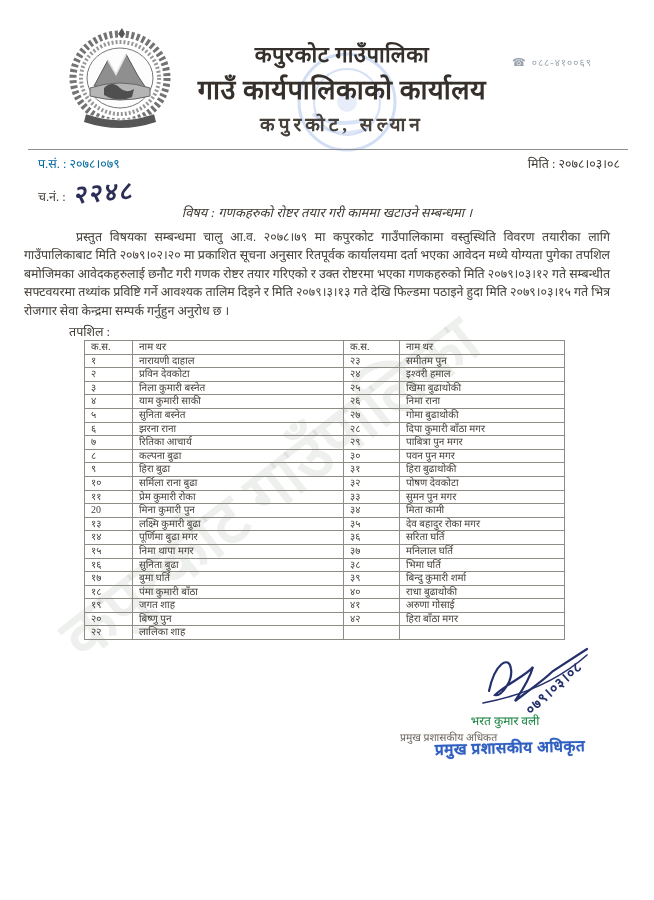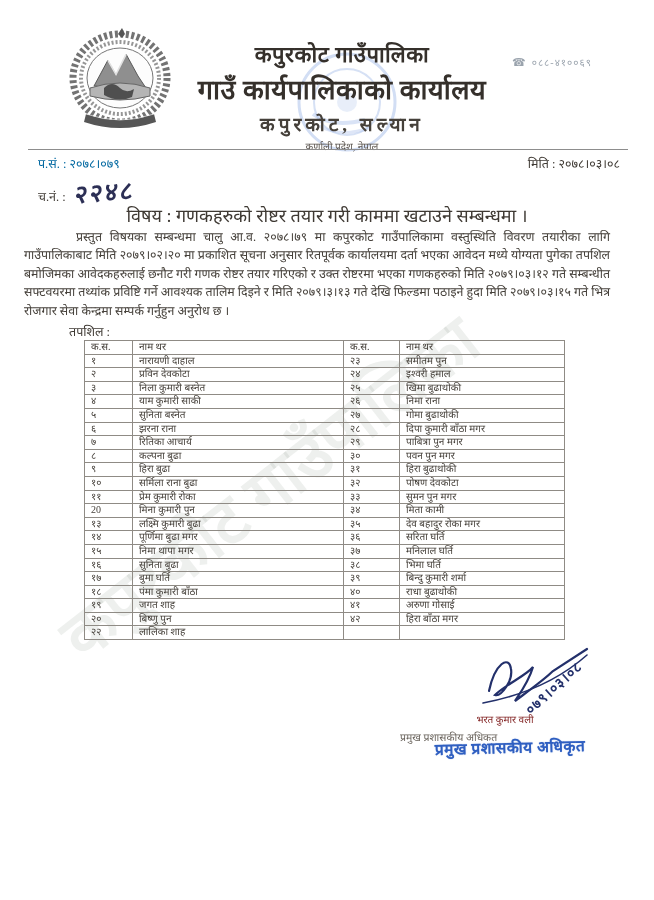--- a/index.html
+++ b/index.html
@@ -21,21 +21,21 @@
   .mast-rule{position:absolute;left:28px;top:149px;width:600px;border-top:1.6px solid #8d8d8d;}
   
   .meta-left{position:absolute;left:38px;top:155px;font-size:12.5px;color:#0369a1;}
   .meta-right{position:absolute;right:34px;top:155px;font-size:12.5px;color:#3e3933;}
   .chalani{position:absolute;left:38px;top:174px;font-size:12.5px;color:#3e3933;}
   .hand-number{
     display:inline-block;font-size:25px;color:#2c2f55;margin-left:6px;
     transform:rotate(-4deg) skewX(-8deg);font-weight:bold;letter-spacing:2px;
   }
   .subject{position:absolute;left:0;top:203px;width:654px;text-align:center;
-    font-size:18px;color:#3e3933;}
+    font-size:13px;color:#3e3933;font-style:italic;}
   
   .body-text{
     position:absolute;left:24px;top:228px;width:586px;margin:0;
     font-size:12.4px;line-height:18.4px;text-align:justify;text-indent:52px;color:#45403a;
   }
   .details-label{position:absolute;left:36px;top:323px;font-size:12.5px;color:#3e3933;margin-left:33px;}
   
   table.roster{
     position:absolute;left:84px;top:340px;border-collapse:collapse;
     font-size:10px;color:#46413b;table-layout:fixed;width:480px;border-radius:26px;
@@ -47,21 +47,21 @@
   table.roster th{color:#3e3933;}
   col.c-sn1{width:48px;}col.c-nm1{width:211px;}col.c-sn2{width:56px;}col.c-nm2{width:165px;}
   
   .sig-zone{position:absolute;left:400px;top:640px;width:250px;height:130px;}
   .sig-svg{position:absolute;left:75px;top:5px;width:120px;height:72px;}
   .sig-date{
     position:absolute;left:118px;top:38px;font-size:14px;color:#23306b;
     transform:rotate(-42deg);letter-spacing:1px;font-weight:bold;
   }
   .sig-name{position:absolute;left:0;top:72px;width:210px;text-align:center;
-    font-size:10px;color:#7f1d1d;}
+    font-size:12px;color:#15803d;}
   .sig-title-typed{position:absolute;left:0;top:90px;width:210px;
     font-size:10.5px;color:#6a645d;}
   .sig-title-stamp{
     position:absolute;left:-5px;top:96px;width:230px;text-align:center;
     font-size:15.5px;font-weight:bold;color:#2f5fc1;transform:rotate(-1.5deg);
     text-shadow:0 0 1px rgba(47,95,193,.55);letter-spacing:.5px;
   }
   
   .watermark{
     position:absolute;left:30px;top:250px;width:640px;
@@ -94,21 +94,20 @@
     <svg class="seal-behind" viewBox="0 0 104 104">
       <circle cx="52" cy="52" r="48" fill="none" stroke="#5b85d6" stroke-width="3" opacity=".55"></circle>
       <circle cx="52" cy="52" r="33" fill="none" stroke="#5b85d6" stroke-width="2" opacity=".5"></circle>
       <path d="M18 64 q18 14 52 6" fill="none" stroke="#5b85d6" stroke-width="4" opacity=".45"></path>
       <path d="M24 76 q22 12 50 2" fill="none" stroke="#5b85d6" stroke-width="3" opacity=".4"></path>
       <circle cx="52" cy="52" r="10" fill="#7fa3e0" opacity=".35"></circle>
     </svg>
     <div class="mast-line1">कपुरकोट गाउँपालिका</div>
     <div class="mast-line2">गाउँ कार्यपालिकाको कार्यालय</div>
     <div class="mast-line3">कपुरकोट, सल्यान</div>
-    <div class="mast-line4">कर्णाली प्रदेश, नेपाल</div>
   </div>
 
   <div class="phone-box">
     <span class="ic">☎</span><span>०८८-४१००६९</span>
   </div>
 
   <div class="mast-rule"></div>
 
   <div class="meta-left">
     <span>प.सं. :</span>

